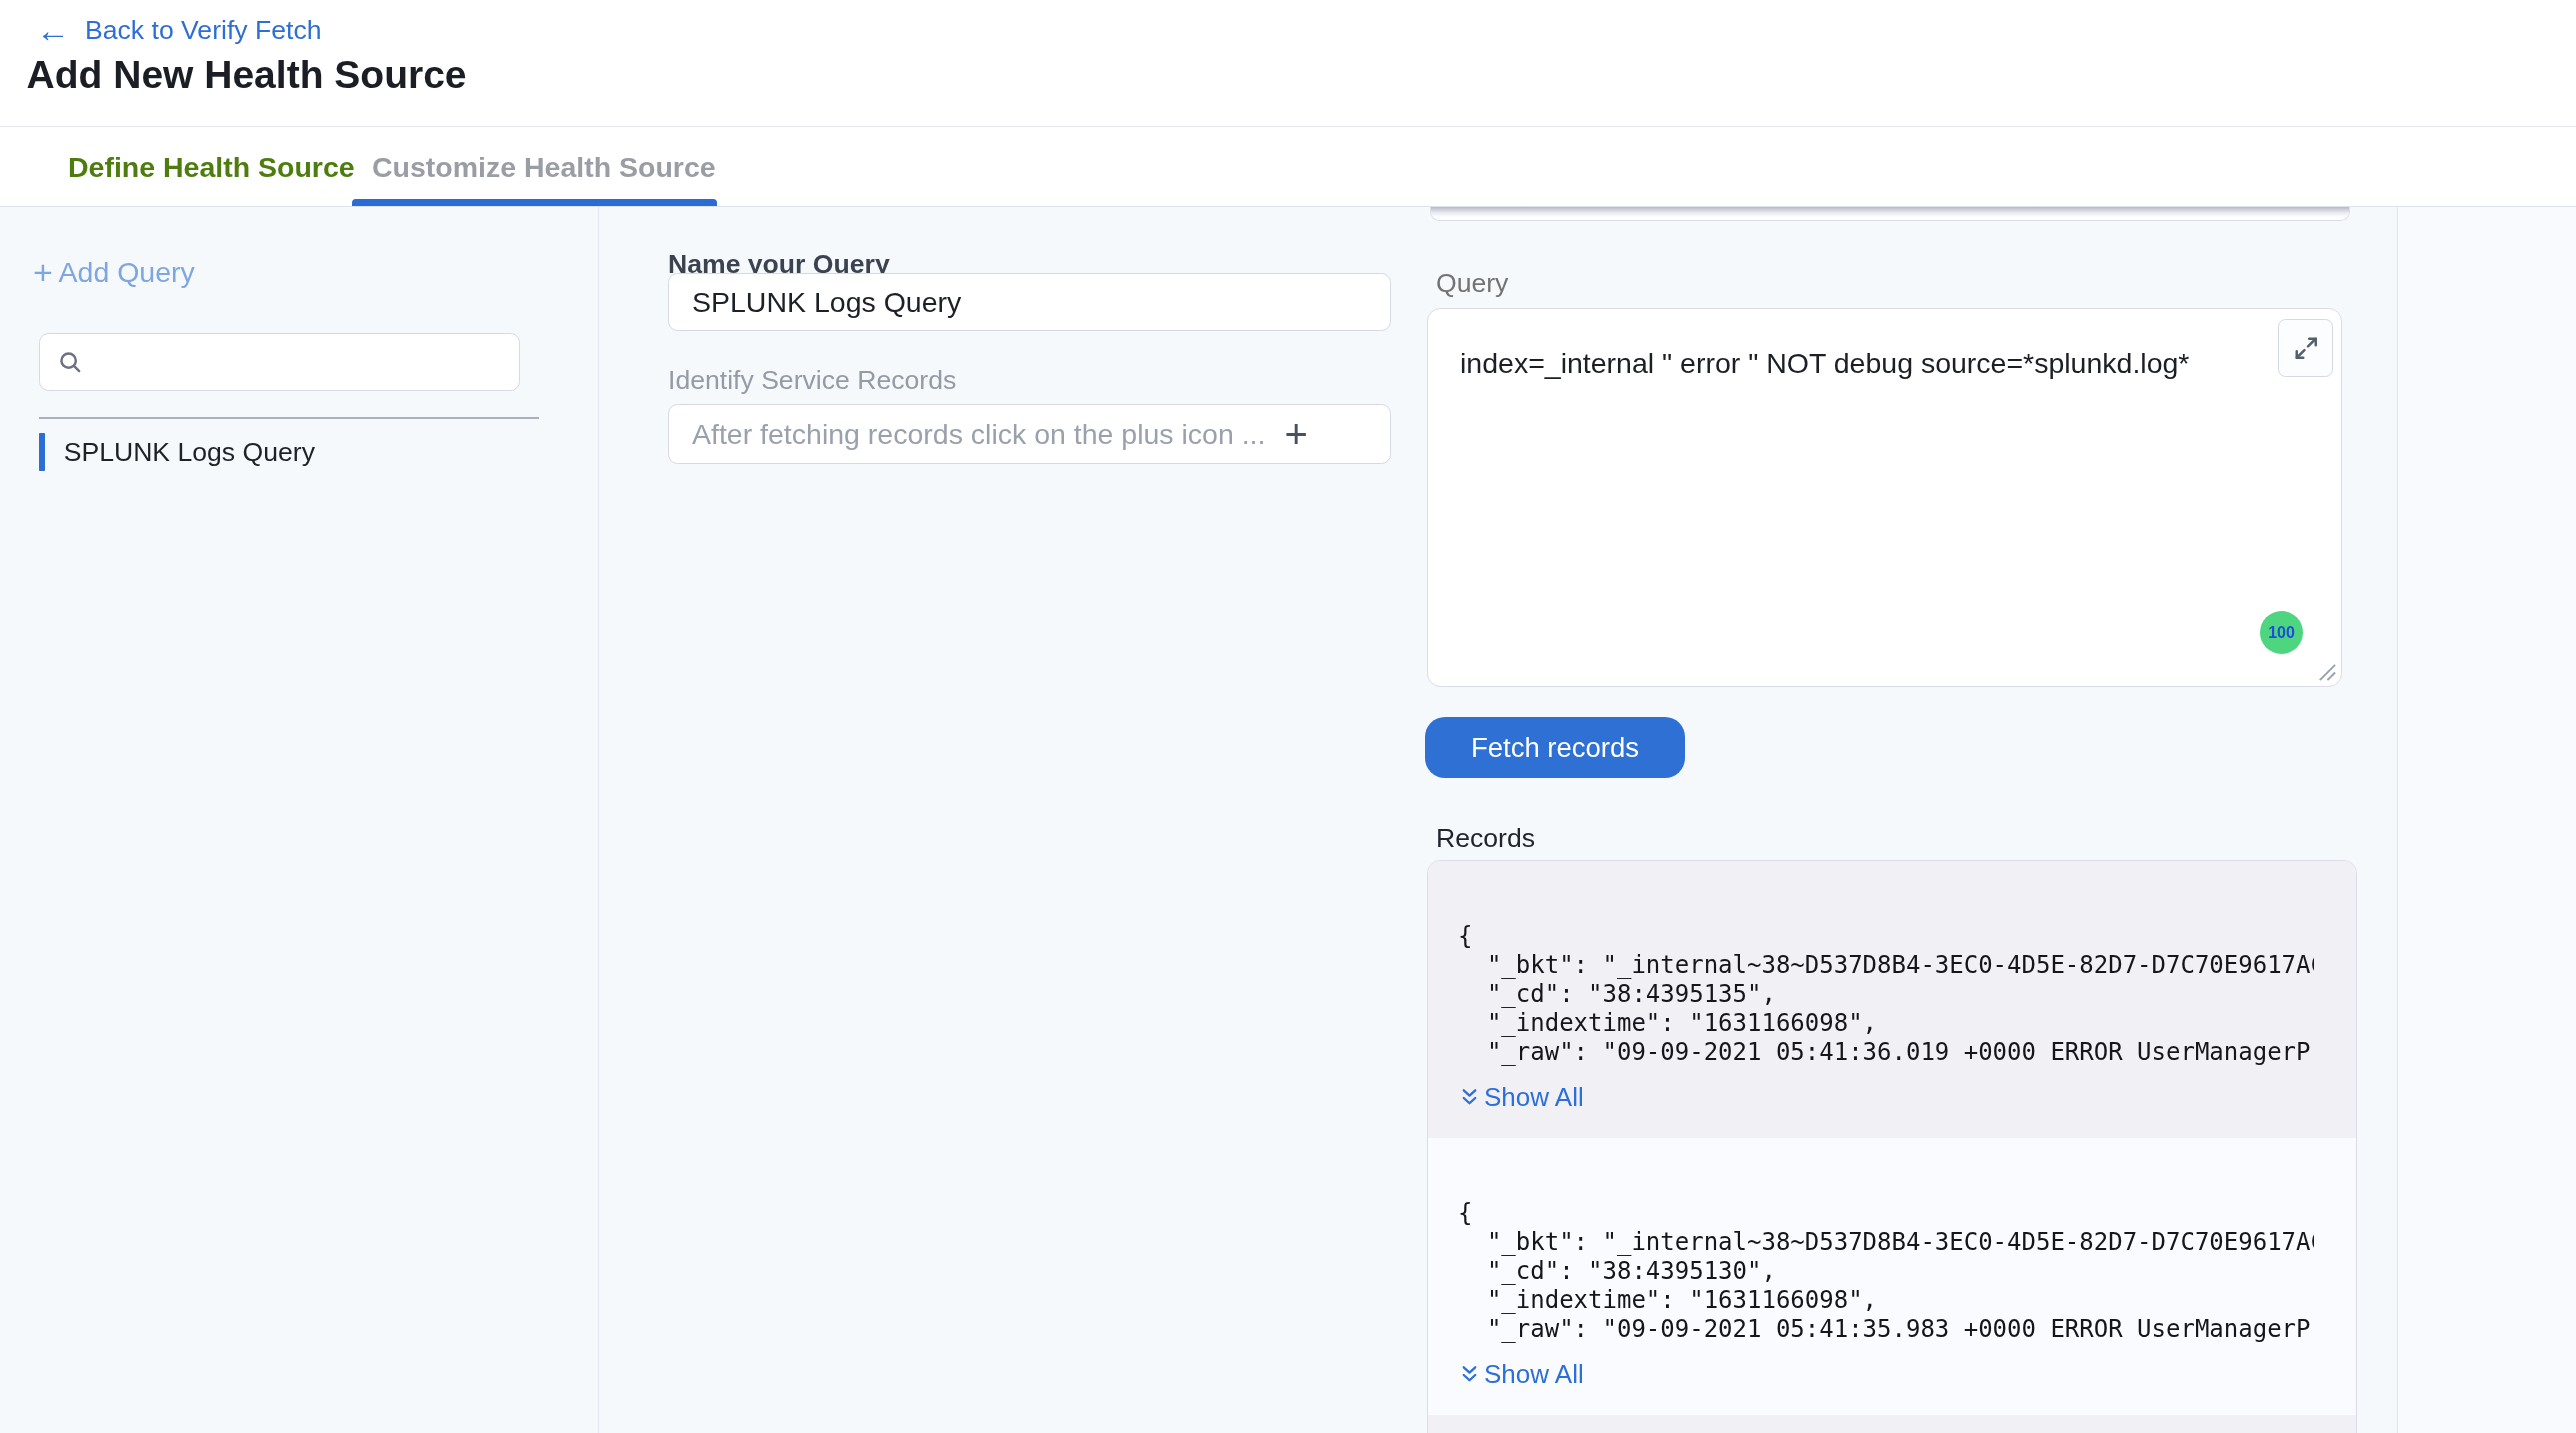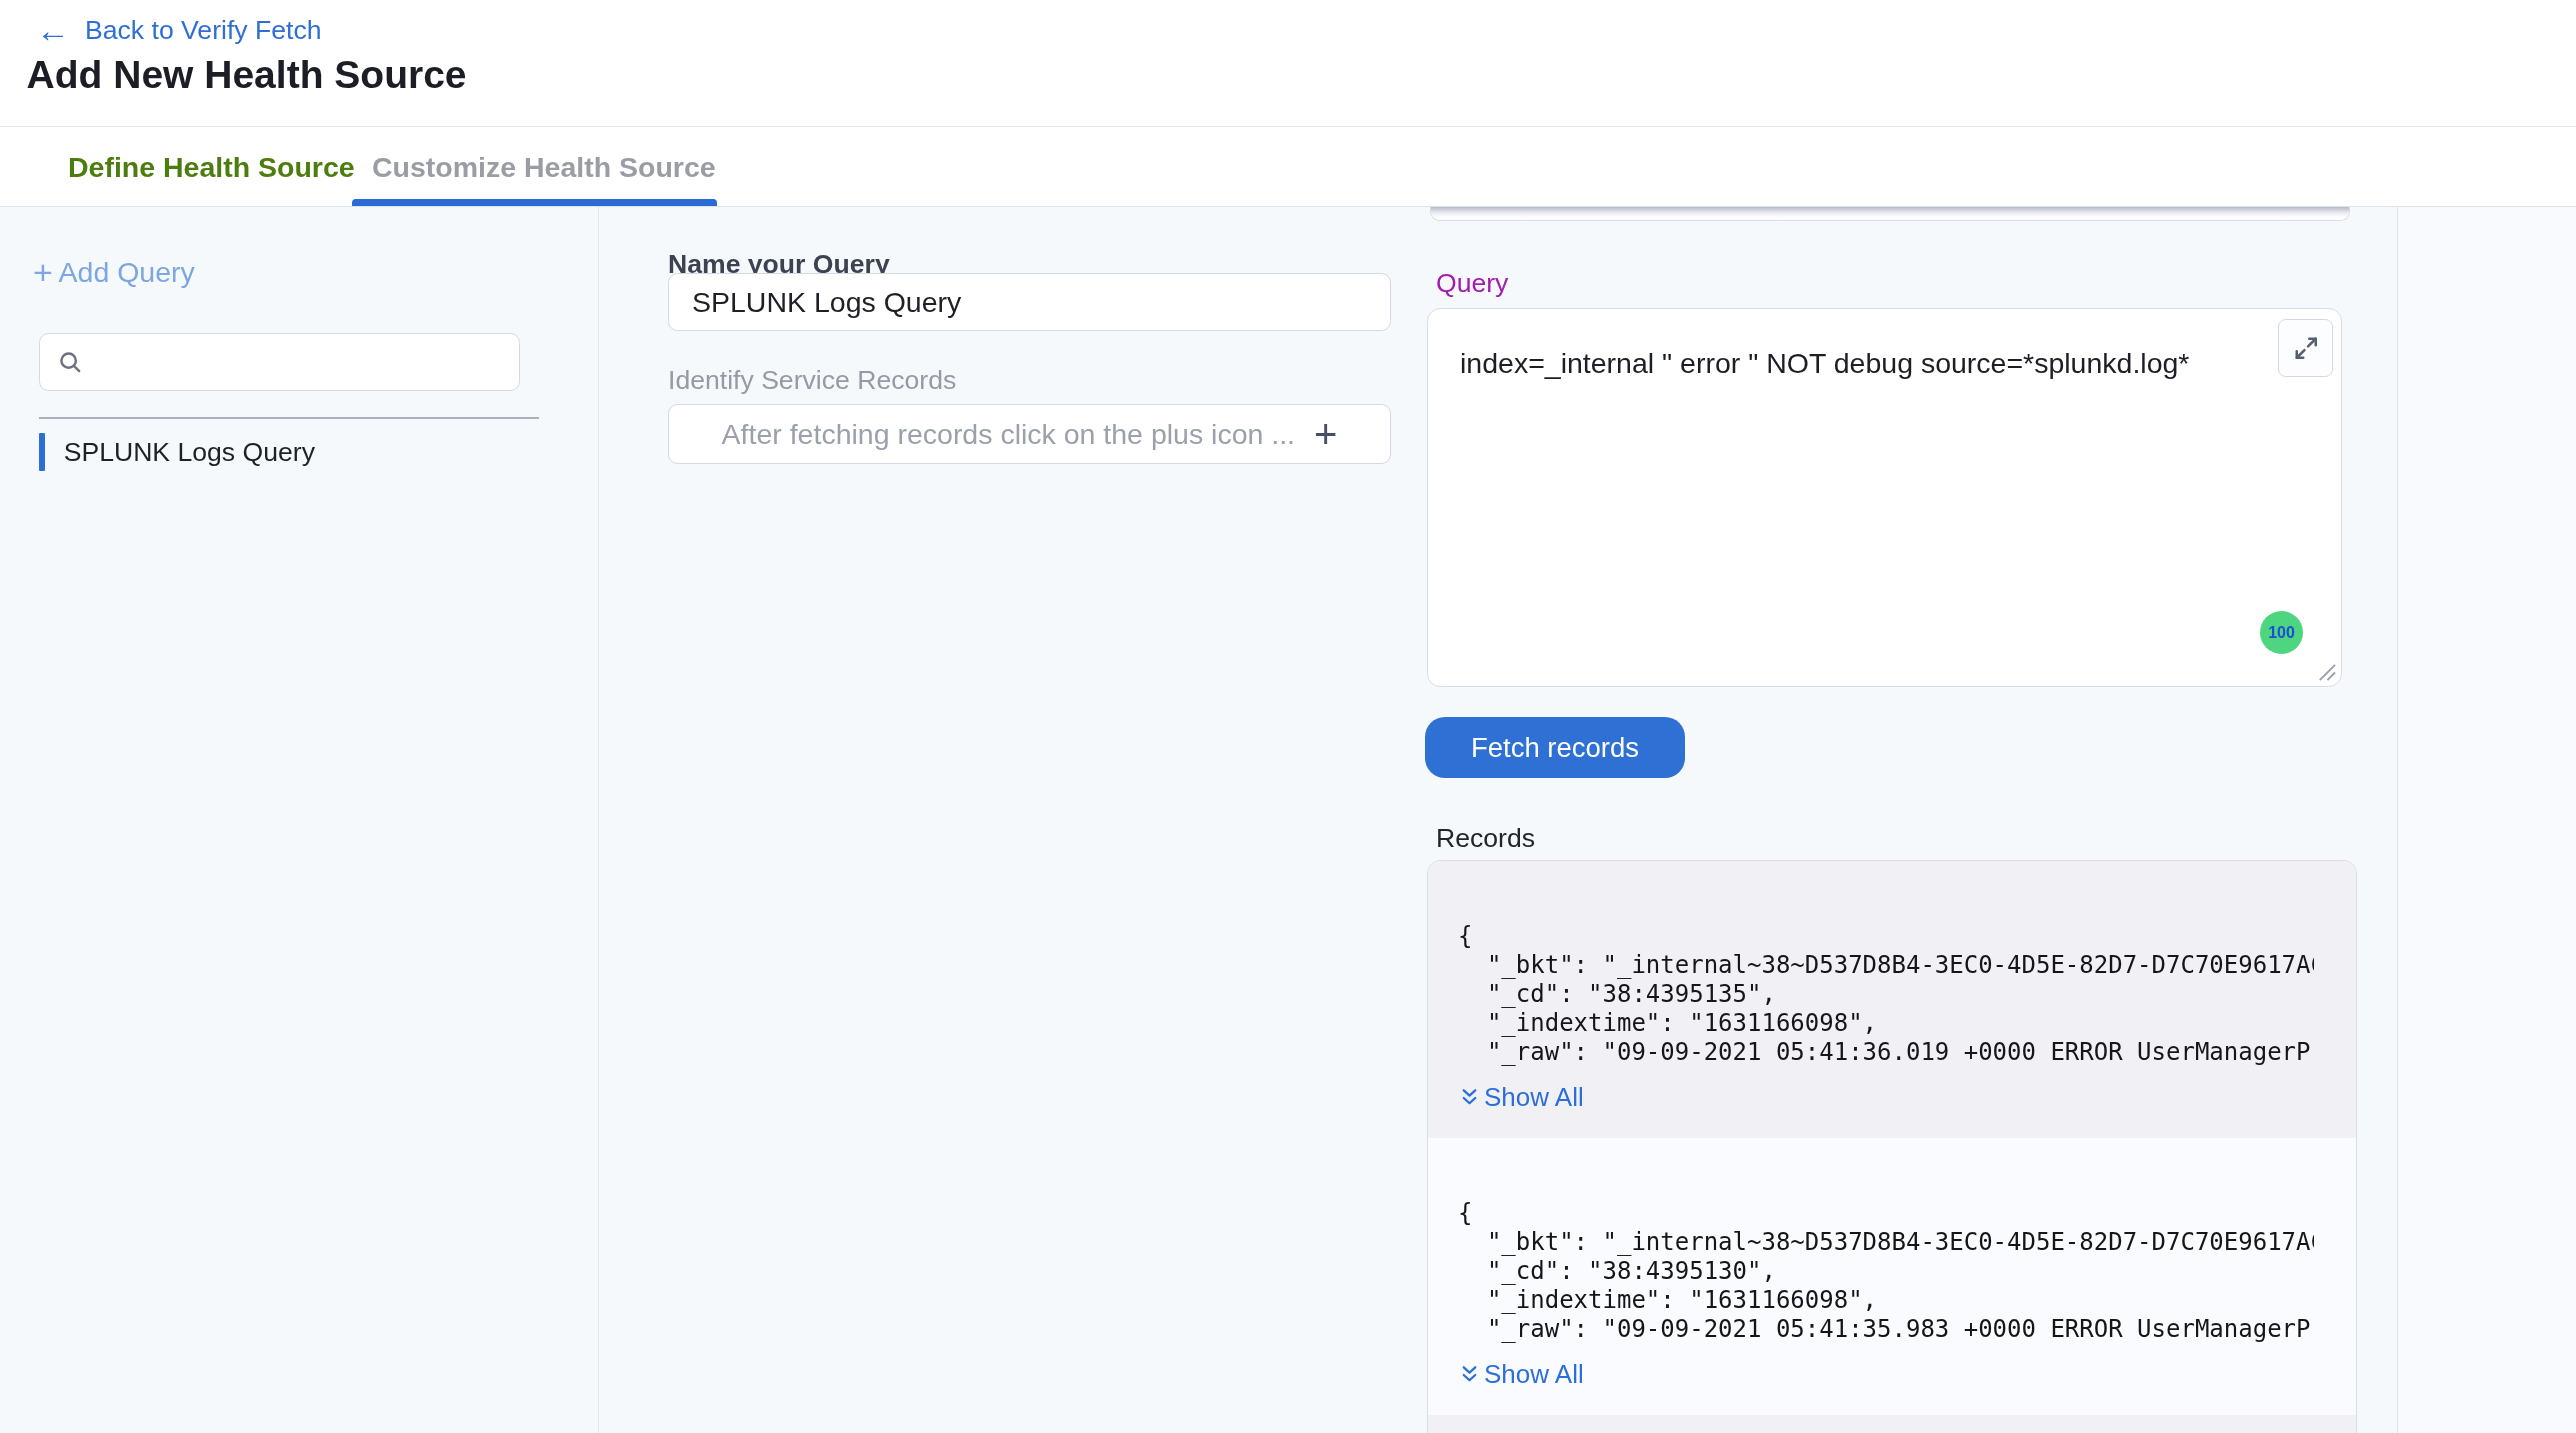--- a/index.html
+++ b/index.html
@@ -45,31 +45,31 @@
   .query-item .q-label { margin-left:19px; font-size:26.6px; color:#1e2127; }
 
   
   .field-label-strong { position:absolute; font-size:26.6px; font-weight:600; color:#3c4250;margin-top:13px; }
   .field-label-muted  { position:absolute; font-size:26.6px; color:#949aa6; }
   .text-input { position:absolute; background:#ffffff; border:0.9px solid #d6d9e4; border-radius:9.5px;
                 font-size:28.5px; color:#1d2026; padding:0 23px; display:flex; align-items:center; }
   .name-label { left:668px; top:28.5px; }
   .name-input { left:668px; top:66px; width:723px; height:58px; }
   .si-label { left:668px; top:158px; }
-  .si-input { left:668px; top:197px; width:723px; height:60px; color:#9aa0ac; justify-content:center; }
+  .si-input { left:668px; top:197px; width:723px; height:60px; color:#9aa0ac; justify-content:flex-start; }
   .si-placeholder { overflow:hidden; white-space:nowrap; text-overflow:ellipsis; }
   .si-plus { font-size:40px; color:#46505e; cursor:pointer; line-height:40px; margin-left:19px; }
 
   
   .partial-input { position:absolute; left:1430px; top:0; width:920px; height:14.2px; background:#ffffff;
                    border:0.9px solid #d9dce6; border-top:none; border-radius:0 0 9.5px 9.5px;
                    overflow:hidden; }
   .partial-input .fade { width:100%; height:100%;
                    background:linear-gradient(180deg,#b6bac7 0%, #e9ebf1 45%, #ffffff 80%); }
-  .query-label { position:absolute; left:1436px; top:61px; font-size:26.6px; color:#a21caf; }
+  .query-label { position:absolute; left:1436px; top:61px; font-size:26.6px; color:#737373; }
   .query-box { position:absolute; left:1427px; top:101px; width:915px; height:379px; background:#ffffff;
                border:0.9px solid #d9dce6; border-radius:13.3px; }
   .query-text { position:absolute; left:32px; top:38px; font-size:28.5px; color:#1d1f26; white-space:nowrap; }
   .expand-btn { position:absolute; right:7.6px; top:10.4px; width:55px; height:58px; background:#fcfdfe;
                 border:0.9px solid #d5d8e2; border-radius:7.6px; display:flex; align-items:center;
                 justify-content:center; cursor:pointer; }
   .count-badge { position:absolute; left:832px; top:302px; width:43px; height:43px; border-radius:50%;
                  background:#4ed57f; color:#1d4ed8; font-size:16px; font-weight:700;
                  display:flex; align-items:center; justify-content:center; }
   .resize-handle { position:absolute; right:3.8px; bottom:3.8px; width:21px; height:21px; cursor:nwse-resize; }

